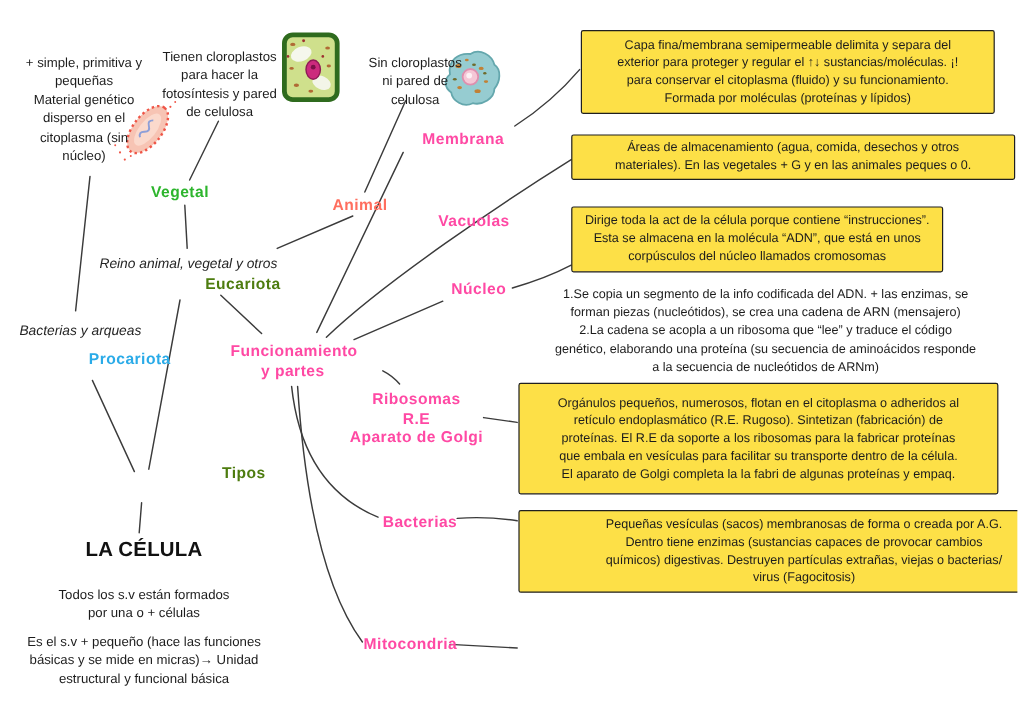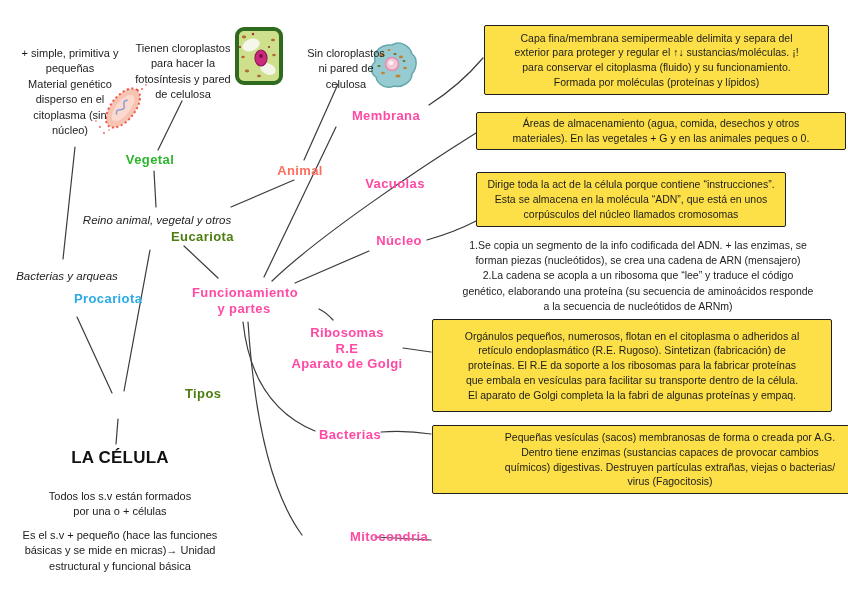--- a/index.html
+++ b/index.html
@@ -139,21 +139,21 @@
   <div class="abs lbl lbl-orange" style="left:102px;top:386px;width:36px;margin-left:36px;">Tipos</div>
   <div class="abs lbl lbl-pink" style="left:337px;top:108px;width:98px;">Membrana</div>
   <div class="abs lbl lbl-pink" style="left:365px;top:176px;width:60px;">Vacuolas</div>
   <div class="abs lbl lbl-pink" style="left:373px;top:233px;width:52px;">Núcleo</div>
   <div class="abs lbl lbl-pink pre" style="left:192px;top:285px;width:104px;">Funcionamiento
 y partes</div>
   <div class="abs lbl lbl-pink pre" style="left:290px;top:325px;width:114px;">Ribosomas
 R.E
 Aparato de Golgi</div>
   <div class="abs lbl lbl-pink" style="left:317px;top:427px;width:66px;">Bacterias</div>
-  <div class="abs lbl lbl-pink" style="left:303px;top:529px;width:76px;margin-left:47px;">Mitocondria</div>
+  <div class="abs lbl lbl-pink" style="left:303px;top:529px;width:76px;">Mitocondria</div>
 
   <div class="abs title" style="left:36px;top:448px;width:168px;">LA CÉLULA</div>
   <div class="abs node-text pre" style="left:32px;top:477px;width:176px;">Todos los s.v están formados
 por una o + células</div>
   <div class="abs node-text pre" style="left:4px;top:516px;width:232px;">Es el s.v + pequeño (hace las funciones
 básicas y se mide en micras)→ Unidad
 estructural y funcional básica</div>
 
   <div class="abs box" style="left:484px;top:25px;width:345px;min-height:70px;">
     <span class="pre">Capa fina/membrana semipermeable delimita y separa del

